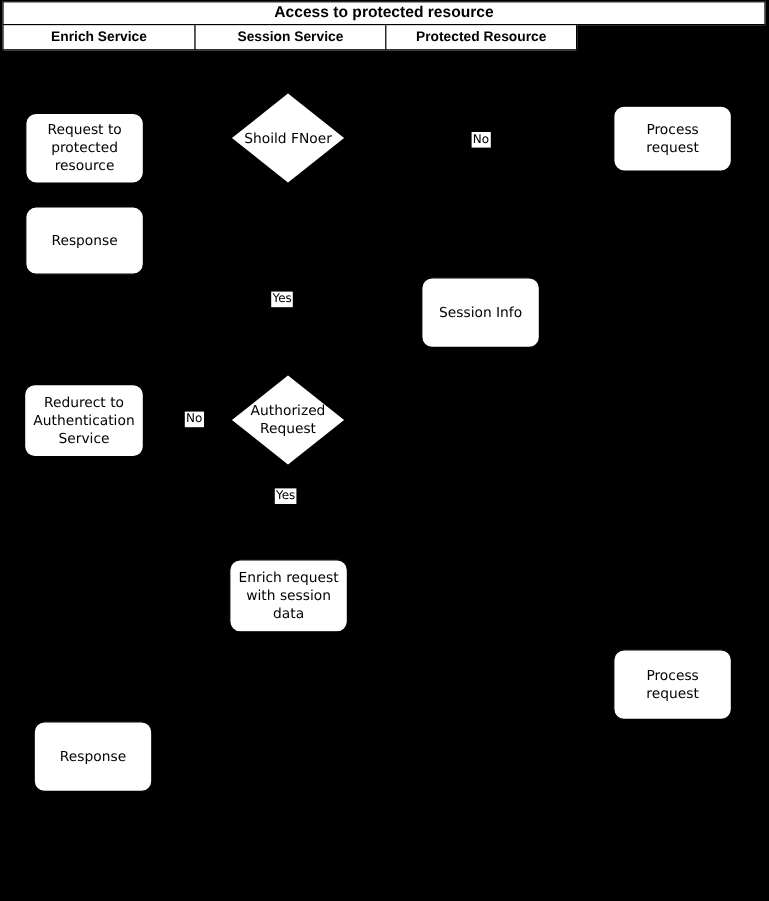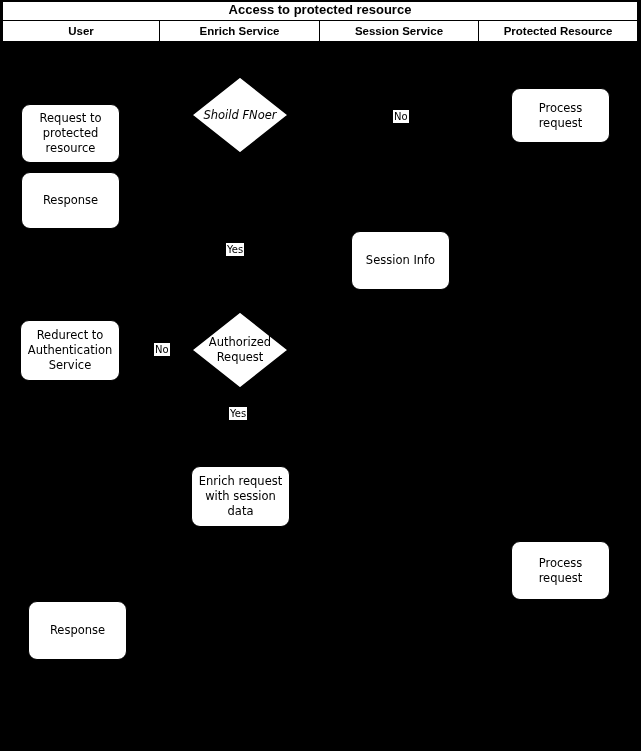--- a/index.html
+++ b/index.html
@@ -130,41 +130,38 @@
 </head>
 <body>
 
 <div id="canvas">
 
   <div class="title-bar">
     <span>Access to protected resource</span>
   </div>
 
   <div class="lane-header-row">
-    <div class="lane-header lane-w-user">
-      <span>User</span>
-    </div>
     <div class="lane-header lane-w-gateway">
       <span>Enrich Service</span>
     </div>
     <div class="lane-header lane-w-session">
       <span>Session Service</span>
     </div>
     <div class="lane-header lane-w-protected">
       <span>Protected Resource</span>
     </div>
   </div>
 
-  <div class="node" style="left:21px; top:104px; width:99px; height:59px;">
+  <div class="node" style="left:21px; top:94px; width:99px; height:59px;">
     <span>Request to
 protected
 resource</span>
   </div>
 
-  <div class="diamond" style="left:191px; top:76px; width:98px; height:78px;font-style:italic;">
+  <div class="diamond" style="left:191px; top:76px; width:98px; height:78px;">
     <svg class="shape" viewBox="0 0 98 78" preserveAspectRatio="none">
       <polygon points="49,1 97,39 49,77 1,39" fill="#ffffff" stroke="#000000" stroke-width="1.5"></polygon>
     </svg>
     <span class="dlabel">Shoild FNoer</span>
   </div>
 
   <div class="edge-label" style="left:393px; top:110px;">
     <span>No</span>
   </div>
 

